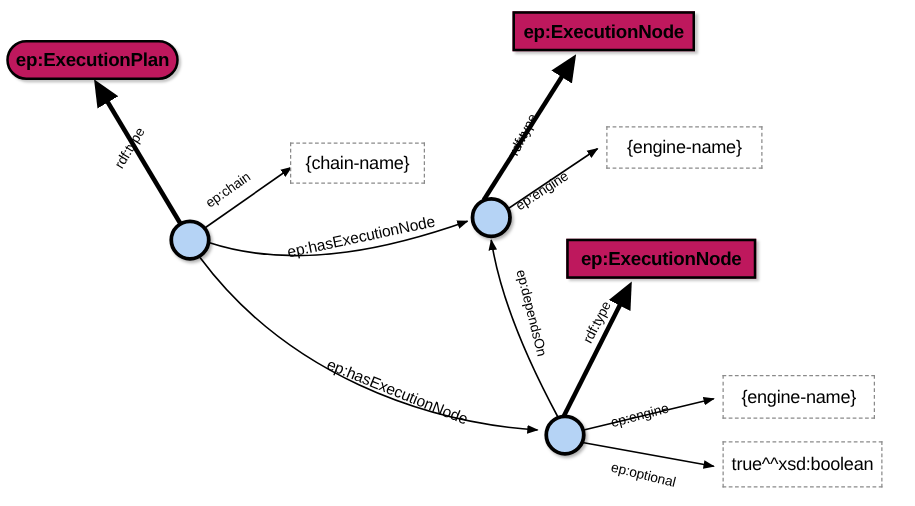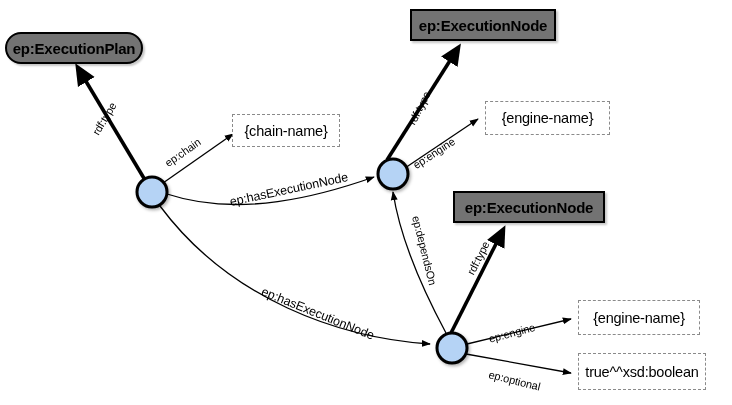--- a/index.html
+++ b/index.html
@@ -21,21 +21,21 @@
     position: absolute;
     left: 0;
     top: 0;
     width: 732px;
     height: 405px;
   }
   .class-box {
     position: absolute;
     box-sizing: border-box;
     border: 2px solid #000000;
-    background: #737373;
+    background: #be185d;
     display: flex;
     align-items: center;
     justify-content: center;
     font-family: "Liberation Sans", sans-serif;
     font-weight: bold;
     font-size: 15px;
     color: #000000;
     letter-spacing: -0.2px;
     box-shadow: 2px 2px 2px rgba(0,0,0,0.22);
   }

